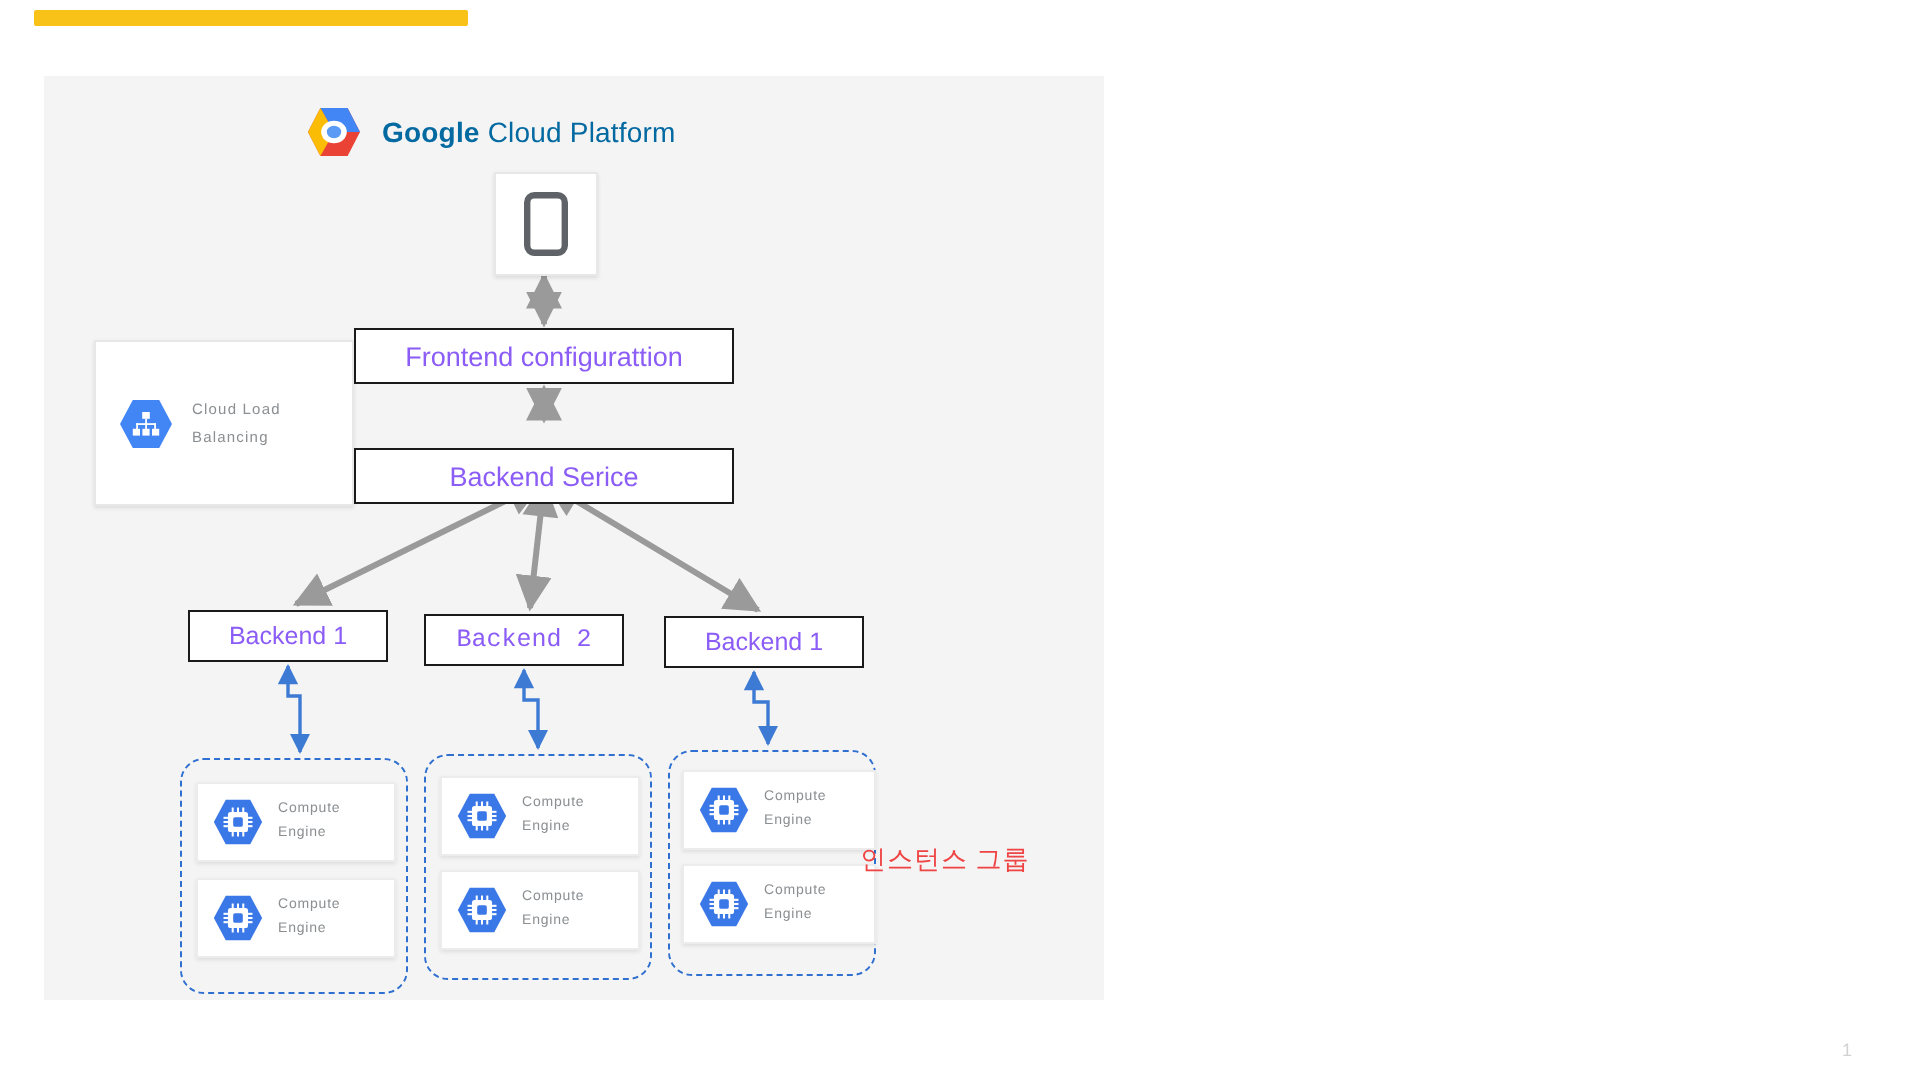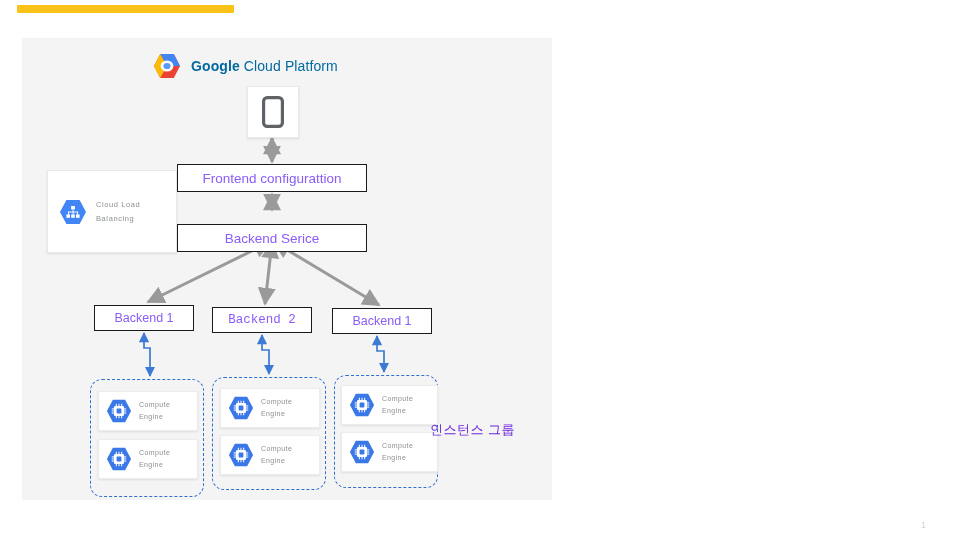--- a/index.html
+++ b/index.html
@@ -165,23 +165,24 @@
     letter-spacing: .4px;
     white-space: pre-line;
   }
 
   
   #instance-group-caption {
     position: absolute;
     left: 430px;
     top: 421px;
     font-size: 13px;
-    color: #6d28d9;
+    color: #ef4444;
     letter-spacing: .5px;
     white-space: nowrap;
+    font-family: Liberation Serif, serif;
   }
 
   
   #page-number {
     position: absolute;
     right: 34px;
     bottom: 10px;
     font-size: 9px;
     color: #d2d2d2;
   }

